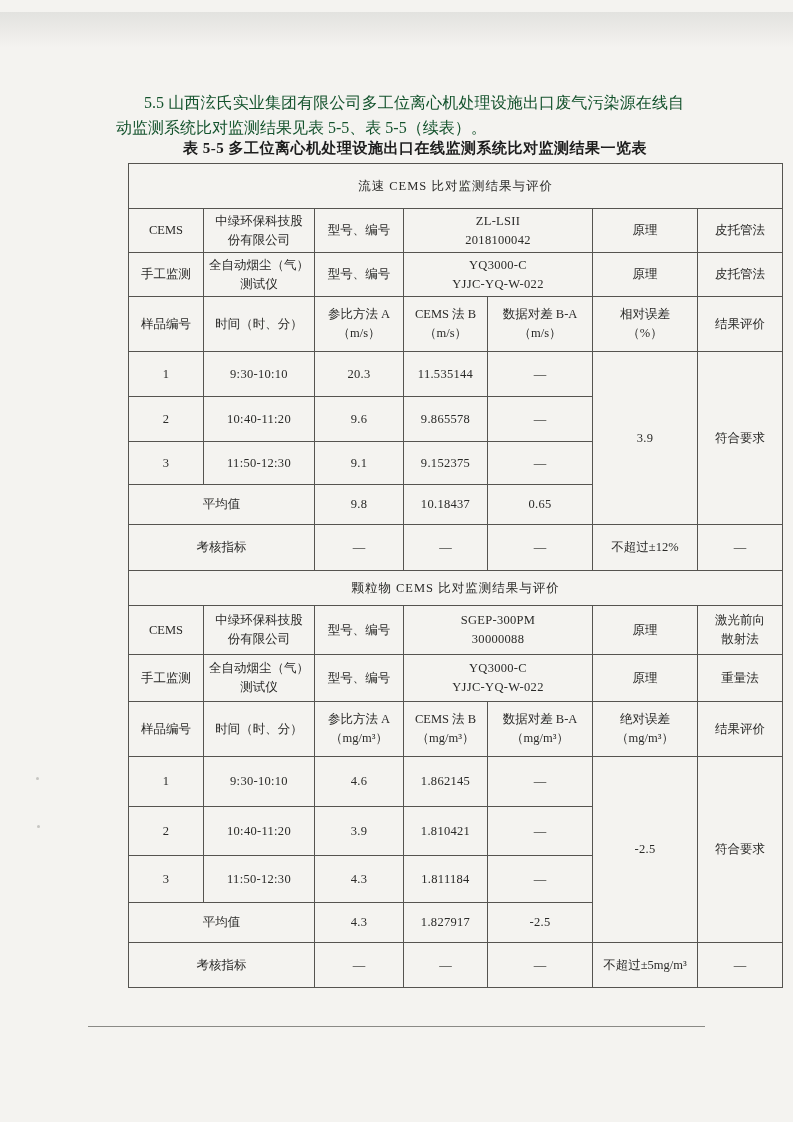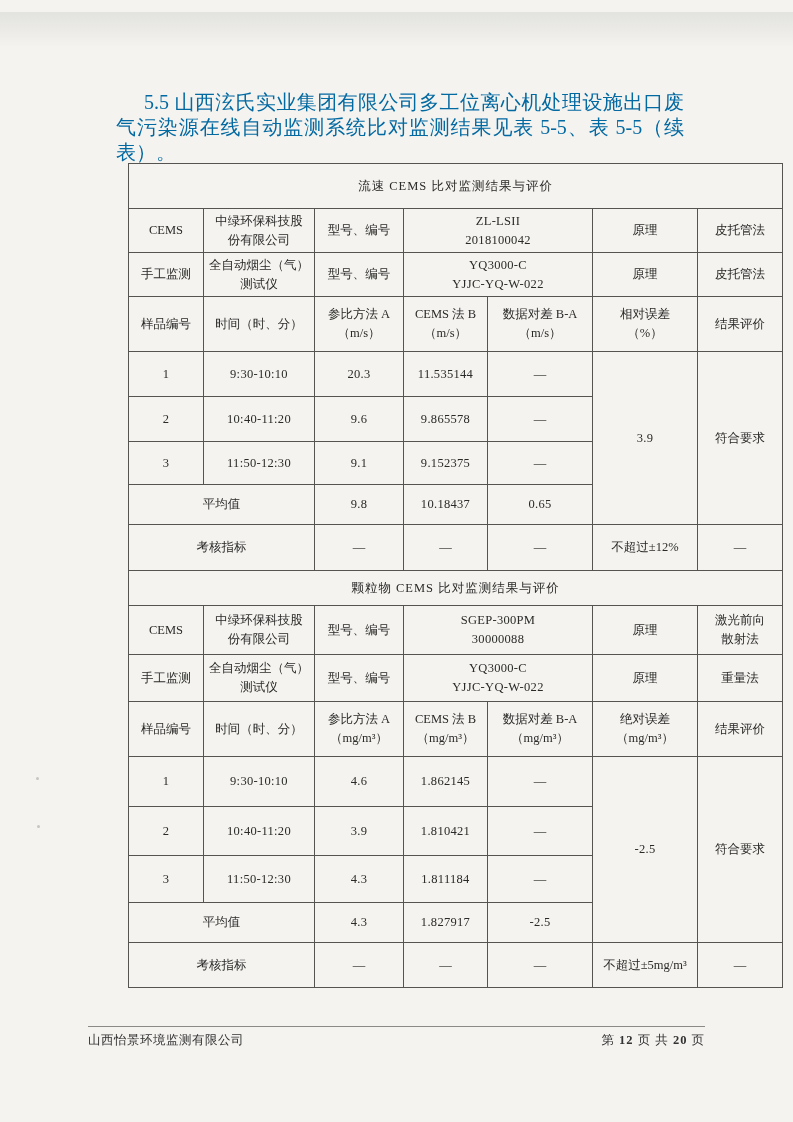--- a/index.html
+++ b/index.html
@@ -10,23 +10,23 @@
     font-family:"Liberation Serif","DejaVu Serif",serif;
     color:#262626;
     overflow:hidden;
   }
   .top-shade{
     position:absolute;top:12px;left:0;width:100%;height:36px;
     background:linear-gradient(#e2e2df,#f4f3f0);
   }
   .intro{
     position:absolute;top:90px;left:116px;width:568px;
-    font-size:20px;line-height:25px;
+    font-size:16px;line-height:25px;
     text-indent:28px;text-align:justify;
-    margin:0;color:#0369a1;
+    margin:0;color:#14532d;
   }
   .caption{
     position:absolute;top:139px;left:88px;width:654px;
     margin:0;text-align:center;
     font-size:15px;font-weight:bold;color:#1d1d1d;
     letter-spacing:.5px;
   }
   table.cmp{
     position:absolute;top:163px;left:88px;width:654px;
     border-collapse:collapse;table-layout:fixed;margin-left:40px;
@@ -58,20 +58,21 @@
 </style>
 </head>
 <body>
 
 <div class="page">
   <div class="top-shade"></div>
   <div class="speck" style="left:36px;top:777px;"></div>
   <div class="speck" style="left:37px;top:825px;"></div>
 
   <p class="intro">5.5 山西泫氏实业集团有限公司多工位离心机处理设施出口废气污染源在线自动监测系统比对监测结果见表 5-5、表 5-5（续表）。</p>
+  <div class="caption">表 5-5 多工位离心机处理设施出口在线监测系统比对监测结果一览表</div>
 
   <table class="cmp">
     <colgroup>
       <col style="width:75px">
         <col style="width:111px">
         <col style="width:89px">
       <col style="width:84px">
         <col style="width:105px">
         <col style="width:105px">
         <col style="width:85px">
@@ -223,23 +224,13 @@
       <td class="dash">—</td>
       <td class="dash">—</td>
       <td class="dash">—</td>
       <td>不超过±5mg/m³</td>
       <td class="dash">—</td>
     </tr>
   </tbody>
     </table>
 
   <div class="footer-line"></div>
-  <div class="footer">
-    <span class="company">山西怡景环境监测有限公司</span>
-    <span class="pageinfo">
-      <span>第</span>
-      <span class="pg-num">12</span>
-      <span>页 共</span>
-      <span class="pg-num">20</span>
-      <span>页</span>
-    </span>
-  </div>
 </div>
 
 </body></html>

